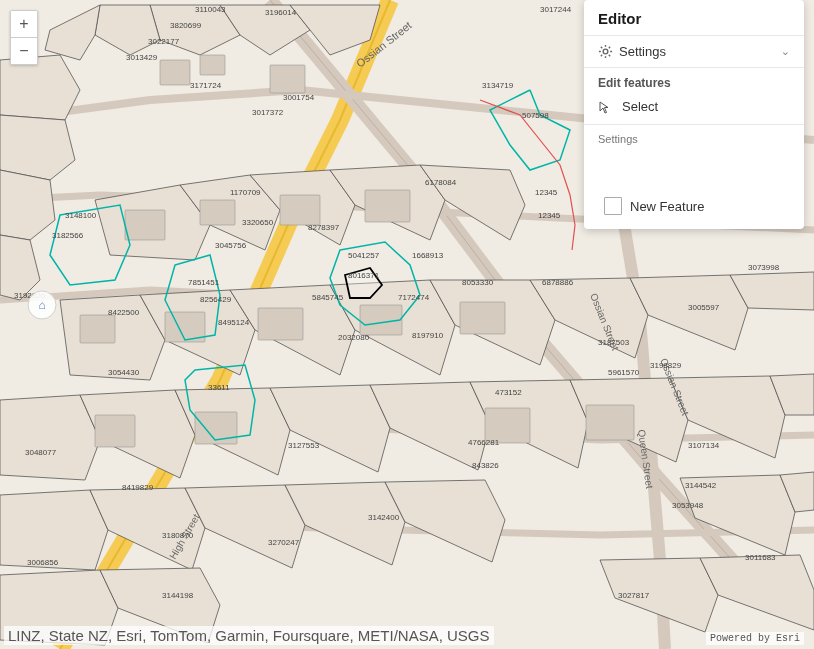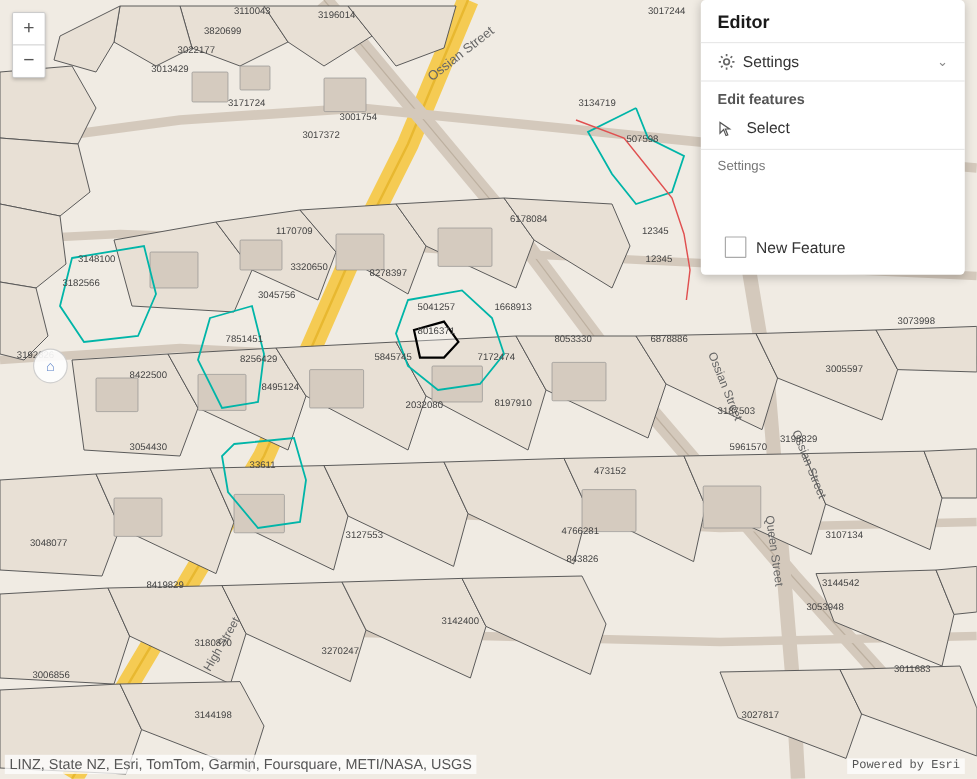--- a/index.html
+++ b/index.html
@@ -135,21 +135,21 @@
       background: white;
       border-radius: 1px;
       flex-shrink: 0;
     }
 
     
     #bottom-attribution {
       position: absolute;
       bottom: 4px;
       left: 4px;
-      font-size: 12px;
+      font-size: 15px;
       color: #555;
       background: rgba(255,255,255,0.75);
       padding: 1px 4px;
     }
     #powered-by {
       position: absolute;
       bottom: 4px;
       right: 10px;
       font-size: 10px;
       color: #555;

